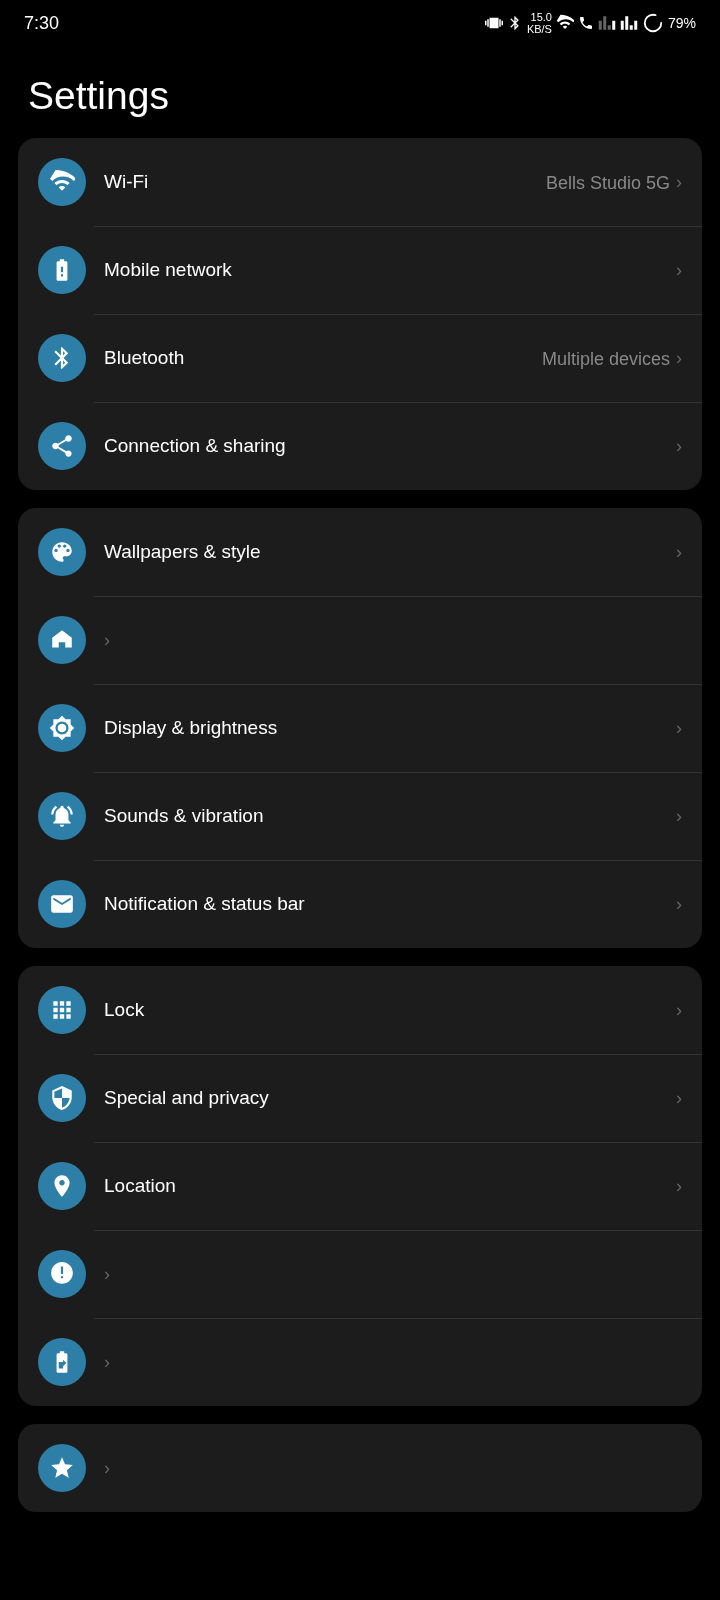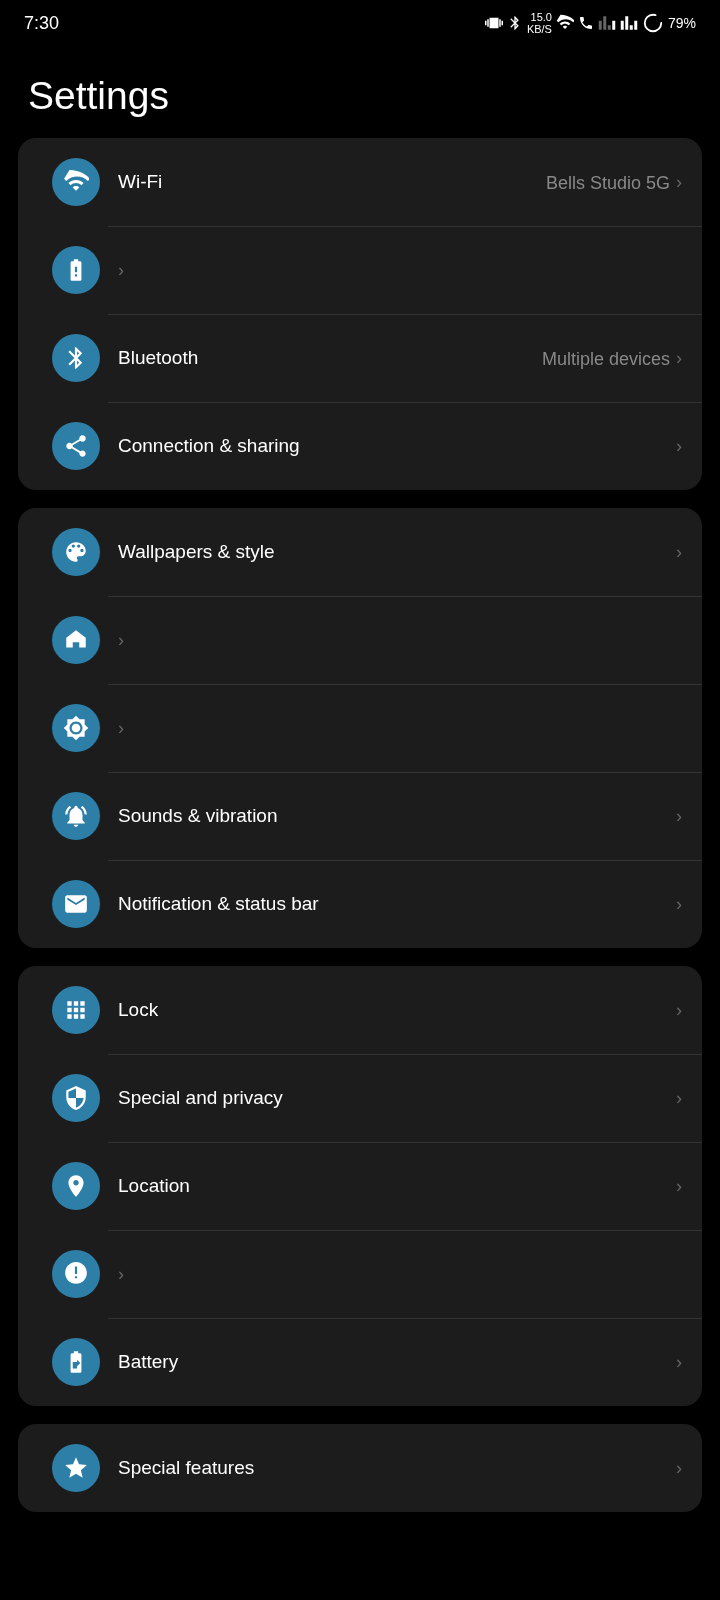--- a/index.html
+++ b/index.html
@@ -53,21 +53,20 @@
       overflow: hidden;
     }
 
     .settings-item {
       display: flex;
       align-items: center;
       padding: 18px 20px;
       cursor: pointer;
       position: relative;
       min-height: 88px;
-      margin-left: 14px;
     }
     .settings-item + .settings-item::before {
       content: '';
       position: absolute;
       top: 0;
       left: 76px;
       right: 0;
       height: 1px;
       background: rgba(255,255,255,0.1);
     }
@@ -190,20 +189,23 @@
       <span class="chevron">›</span>
     </div>
   </div>
 
   <div class="settings-item">
     <div class="item-icon">
       <svg viewBox="0 0 24 24">
           <path d="M15.67 4H14V2h-4v2H8.33C7.6 4 7 4.6 7 5.33v15.33C7 21.4 7.6 22 8.33 22h7.33c.74 0 1.34-.6 1.34-1.33V5.33C17 4.6 16.4 4 15.67 4zM13 18h-2v-2h2v2zm0-4h-2V9h2v5z"></path>
         </svg>
     </div>
+    <div class="item-content">
+      <span class="item-label">Mobile network</span>
+    </div>
     <div class="item-right">
       <span class="chevron">›</span>
     </div>
   </div>
 
   <div class="settings-item">
     <div class="item-icon">
       <svg viewBox="0 0 24 24">
           <path d="M17.71 7.71L12 2h-1v7.59L6.41 5 5 6.41 10.59 12 5 17.59 6.41 19 11 14.41V22h1l5.71-5.71-4.3-4.29 4.3-4.29zM13 5.83l1.88 1.88L13 9.59V5.83zm1.88 10.46L13 18.17v-3.76l1.88 1.88z"></path>
         </svg>
@@ -259,20 +261,23 @@
       <span class="chevron">›</span>
     </div>
   </div>
 
   <div class="settings-item">
     <div class="item-icon">
       <svg viewBox="0 0 24 24">
           <path d="M20 8.69V4h-4.69L12 .69 8.69 4H4v4.69L.69 12 4 15.31V20h4.69L12 23.31 15.31 20H20v-4.69L23.31 12 20 8.69zM12 18c-3.31 0-6-2.69-6-6s2.69-6 6-6 6 2.69 6 6-2.69 6-6 6zm0-10c-2.21 0-4 1.79-4 4s1.79 4 4 4 4-1.79 4-4-1.79-4-4-4z"></path>
         </svg>
     </div>
+    <div class="item-content">
+      <span class="item-label">Display &amp; brightness</span>
+    </div>
     <div class="item-right">
       <span class="chevron">›</span>
     </div>
   </div>
 
   <div class="settings-item">
     <div class="item-icon">
       <svg viewBox="0 0 24 24">
           <path d="M7.58 4.08L6.15 2.65C3.75 4.48 2.17 7.3 2.03 10.5h2c.15-2.65 1.51-4.97 3.55-6.42zm12.39 6.42h2c-.15-3.2-1.73-6.02-4.12-7.85l-1.42 1.43c2.02 1.45 3.39 3.77 3.54 6.42zM18 11c0-3.07-1.64-5.64-4.5-6.32V4c0-.83-.67-1.5-1.5-1.5s-1.5.67-1.5 1.5v.68C7.63 5.36 6 7.92 6 11v5l-2 2v1h16v-1l-2-2v-5zm-6 11c.14 0 .27-.01.4-.04.65-.14 1.18-.58 1.44-1.18.1-.24.16-.5.16-.78h-4c0 1.1.9 2 2 2z"></path>
         </svg>
@@ -354,37 +359,31 @@
       <span class="chevron">›</span>
     </div>
   </div>
 
   <div class="settings-item">
     <div class="item-icon">
       <svg viewBox="0 0 24 24">
           <path d="M15.67 4H14V2h-4v2H8.33C7.6 4 7 4.6 7 5.33v15.33C7 21.4 7.6 22 8.33 22h7.33c.74 0 1.34-.6 1.34-1.33V5.33C17 4.6 16.4 4 15.67 4zm-2.67 14H9v-6h4v-2l3 3-3 3v-2z"></path>
         </svg>
     </div>
-    <div class="item-content">
-      <span class="item-label">Battery</span>
-    </div>
     <div class="item-right">
       <span class="chevron">›</span>
     </div>
   </div>
 </div>
 
 <div class="settings-group" style="border-radius: 18px; margin-bottom: 0;">
 
   <div class="settings-item">
     <div class="item-icon">
       <svg viewBox="0 0 24 24">
           <path d="M12 17.27L18.18 21l-1.64-7.03L22 9.24l-7.19-.61L12 2 9.19 8.63 2 9.24l5.46 4.73L5.82 21z"></path>
         </svg>
     </div>
-    <div class="item-content">
-      <span class="item-label">Special features</span>
-    </div>
     <div class="item-right">
       <span class="chevron">›</span>
     </div>
   </div>
 </div>
 
 </body></html>

